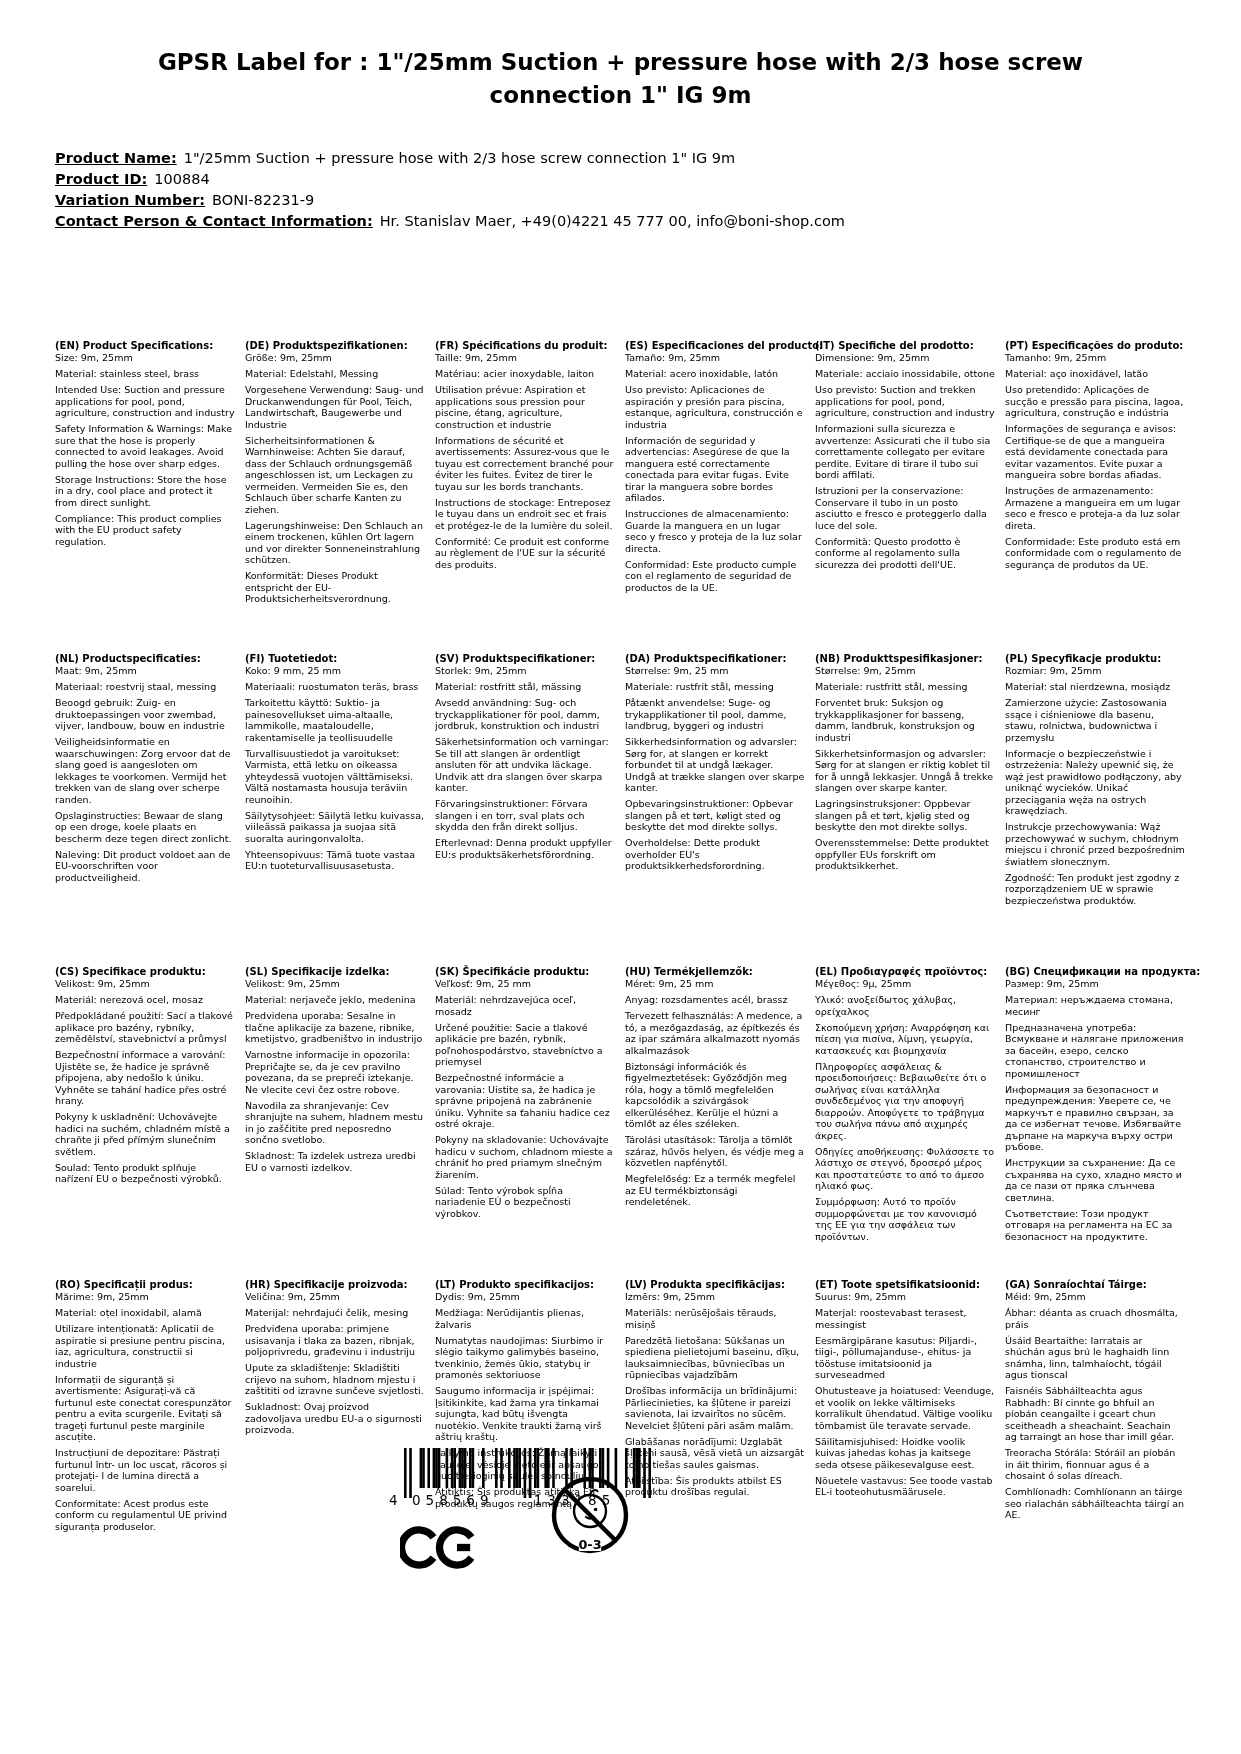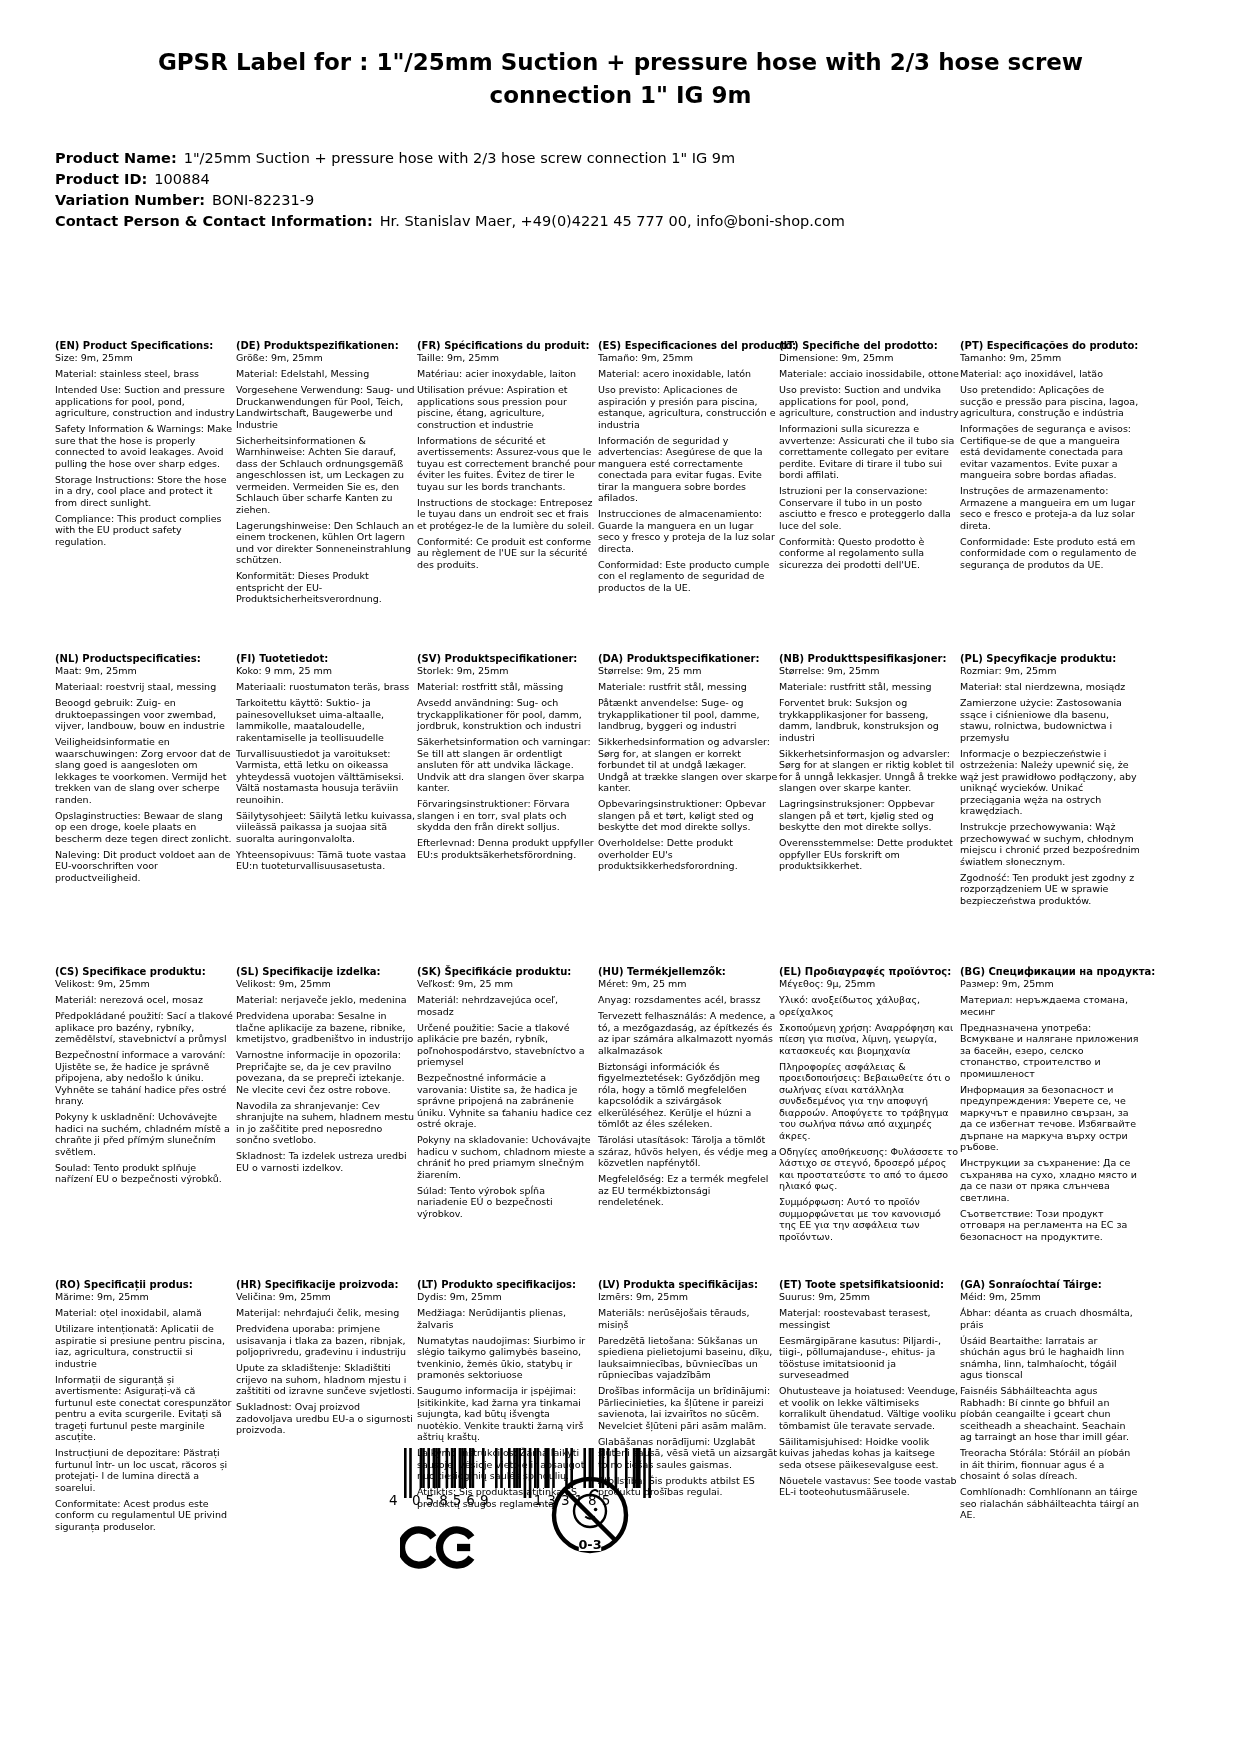--- a/index.html
+++ b/index.html
@@ -23,29 +23,29 @@
     margin:0 auto;
     max-width:930px;
   }
   .product-info{
     position:absolute;
     top:148px; left:55px; right:40px;
     font-size:14.5px;
     line-height:21px;
   }
   .field-row{white-space:nowrap;}
-  .field-label{font-weight:bold;}
+  .field-label{font-weight:bold;text-decoration:underline;}
   .field-value{margin-left:7px;}
   .lang-grid{
     position:absolute;
     top:340px; left:55px;
     display:grid;
     grid-template-columns:repeat(6,180px);
     grid-auto-rows:313px;
-    column-gap:1px;
+    column-gap:10px;
     align-items:start;
   }
   .lang-block{width:180px;}
   .lang-header{
     font-size:10px;
     font-weight:bold;
     line-height:12px;
     white-space:nowrap;
     margin:0;
   }
@@ -140,21 +140,21 @@
           <p class="spec-paragraph">Instrucciones de almacenamiento: Guarde la manguera en un lugar seco y fresco y proteja de la luz solar directa.</p>
           <p class="spec-paragraph">Conformidad: Este producto cumple con el reglamento de seguridad de productos de la UE.</p>
         </div>
   </div>
 
   <div class="lang-block">
     <div class="lang-header">(IT) Specifiche del prodotto:</div>
     <div class="lang-body">
           <p class="spec-paragraph">Dimensione: 9m, 25mm</p>
           <p class="spec-paragraph">Materiale: acciaio inossidabile, ottone</p>
-          <p class="spec-paragraph">Uso previsto: Suction and undvika applications for pool, pond, agriculture, construction and industry</p>
+          <p class="spec-paragraph">Uso previsto: Suction and trekken applications for pool, pond, agriculture, construction and industry</p>
           <p class="spec-paragraph">Informazioni sulla sicurezza e avvertenze: Assicurati che il tubo sia correttamente collegato per evitare perdite. Evitare di tirare il tubo sui bordi affilati.</p>
           <p class="spec-paragraph">Istruzioni per la conservazione: Conservare il tubo in un posto asciutto e fresco e proteggerlo dalla luce del sole.</p>
           <p class="spec-paragraph">Conformità: Questo prodotto è conforme al regolamento sulla sicurezza dei prodotti dell'UE.</p>
         </div>
   </div>
 
   <div class="lang-block">
     <div class="lang-header">(PT) Especificações do produto:</div>
     <div class="lang-body">
           <p class="spec-paragraph">Tamanho: 9m, 25mm</p>

